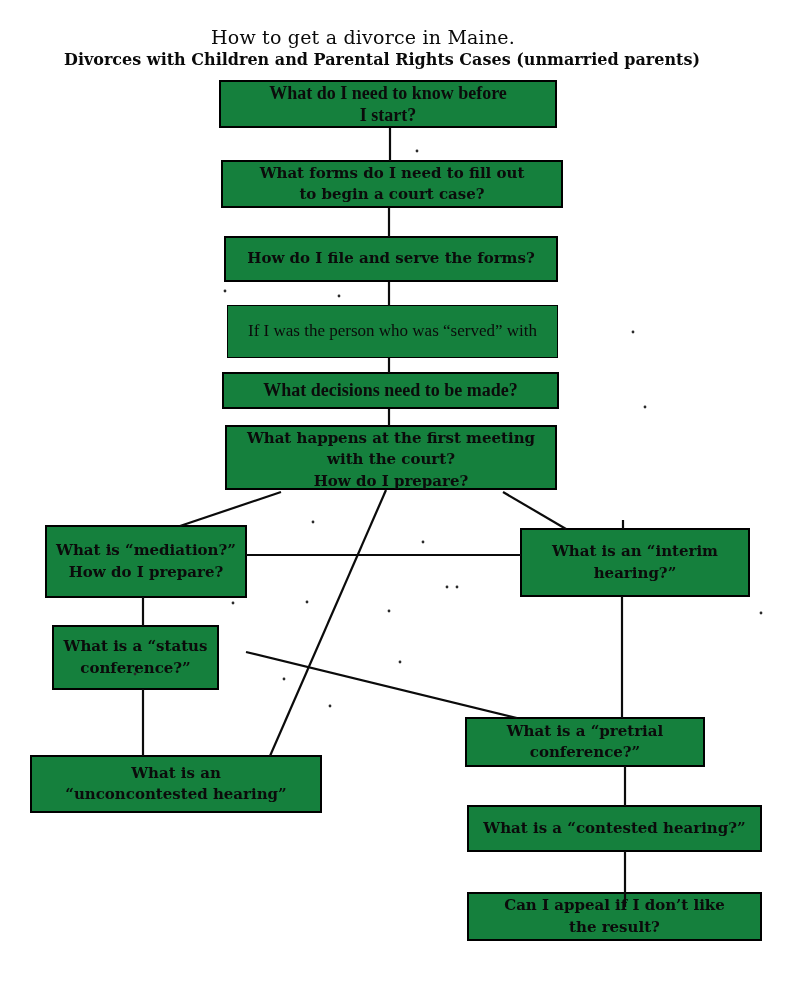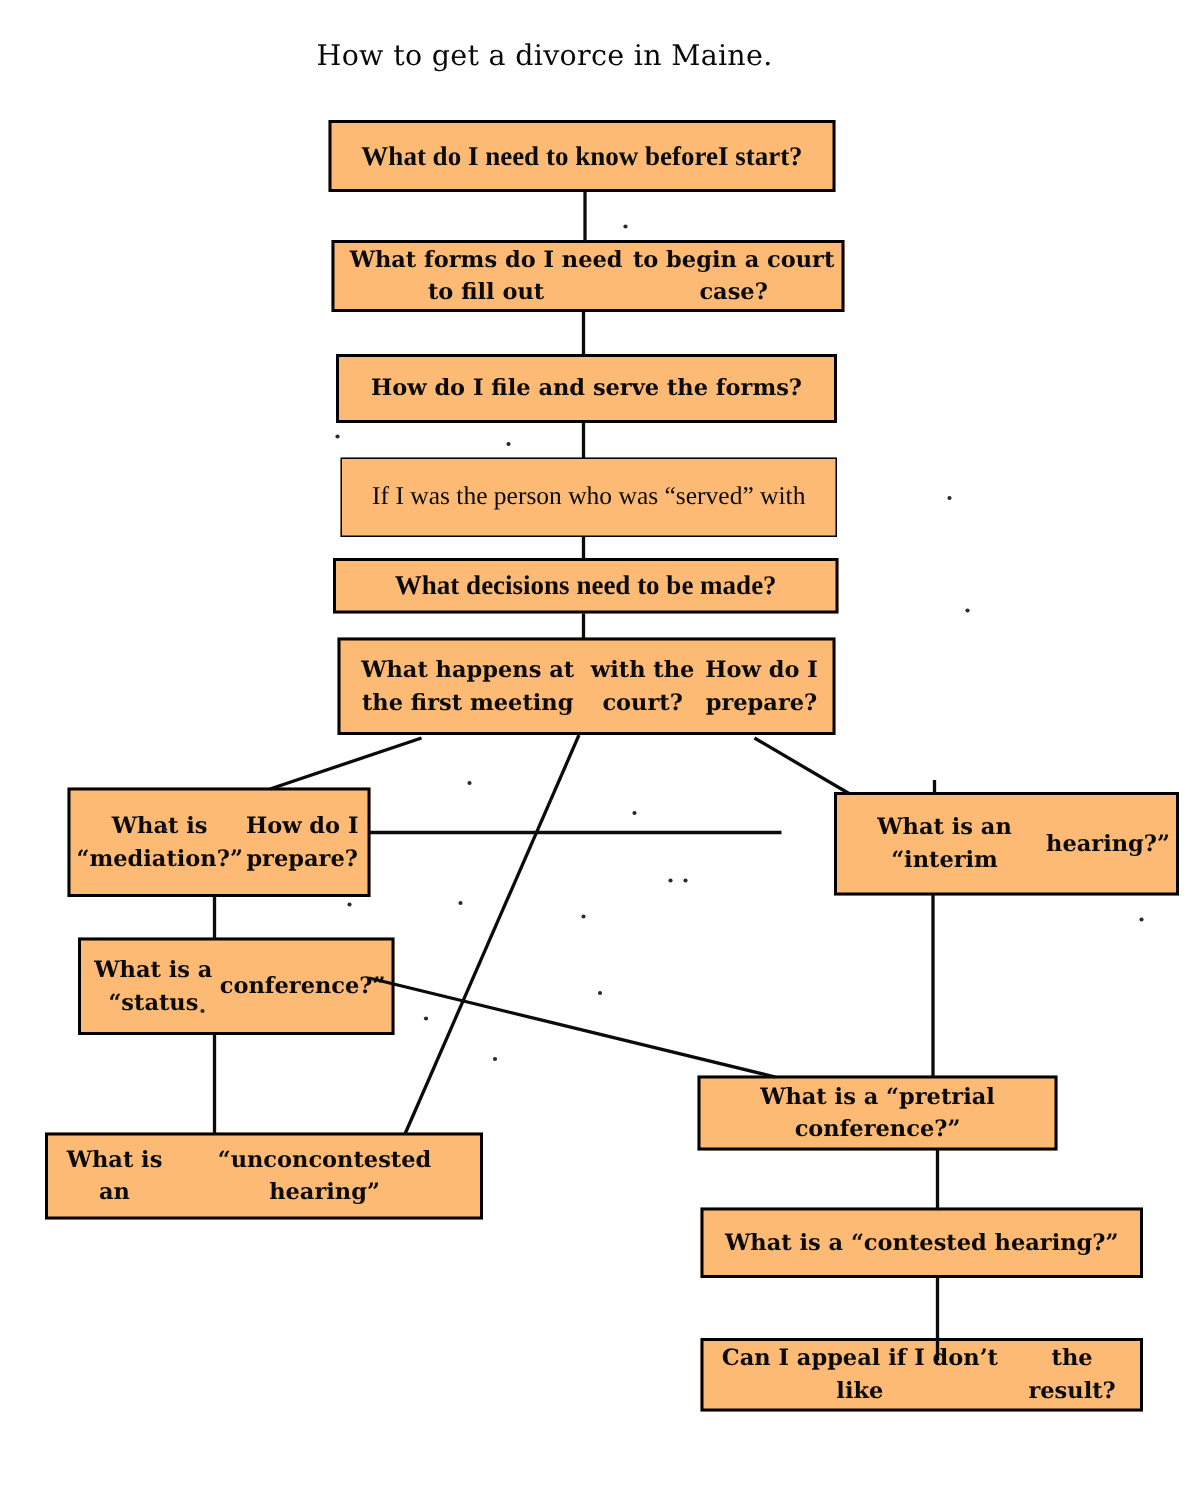--- a/index.html
+++ b/index.html
@@ -24,23 +24,23 @@
     position: absolute;
     top: 50px; left: 0; width: 764px;
     text-align: center;
     font: 700 16px/1.2 "DejaVu Serif", serif;
     color: #0a0a0a;
   }
   .node {
     position: absolute;
     box-sizing: border-box;
     border: 2px solid #000000;
-    background: #fdba74;
+    background: #15803d;
     display: flex;
-    flex-direction: row;
+    flex-direction: column;
     align-items: center;
     justify-content: center;
     text-align: center;
     padding: 1px 4px;
   }
   .node .ln { display: block; }
   .fa { font: 700 18px/1.25 "Liberation Serif", serif; }   
   .fb { font: 700 15px/1.42 "DejaVu Serif", serif; }       
   .fc { font: 400 17px/1.3 "Liberation Serif", serif; }    
   .thin { border-width: 1px; }
@@ -49,20 +49,21 @@
     left: 0; top: 0;
     width: 800px; height: 1000px;
     pointer-events: none;
   }
 </style>
 </head>
 <body>
 
 <div class="stage">
   <div class="title">How to get a divorce in Maine.</div>
+  <div class="subtitle">Divorces with Children and Parental Rights Cases (unmarried parents)</div>
   <div id="nodes">
       <div class="node fa" style="left: 219px; top: 80px; width: 338px; height: 48px; border-color: rgb(0, 0, 0);">
         <span class="ln">What do I need to know before</span>
         <span class="ln">I start?</span>
       </div>
       <div class="node fb" style="left: 221px; top: 160px; width: 342px; height: 48px; border-color: rgb(0, 0, 0);">
         <span class="ln">What forms do I need to fill out</span>
         <span class="ln">to begin a court case?</span>
       </div>
       <div class="node fb" style="left: 224px; top: 236px; width: 334px; height: 46px; border-color: rgb(0, 0, 0);">
@@ -76,25 +77,25 @@
       </div>
       <div class="node fb" style="left: 225px; top: 425px; width: 332px; height: 65px; border-color: rgb(0, 0, 0); justify-content: space-between;">
         <span class="ln">What happens at the first meeting</span>
         <span class="ln">with the court?</span>
         <span class="ln">How do I prepare?</span>
       </div>
       <div class="node fb" style="left: 45px; top: 525px; width: 202px; height: 73px; border-color: rgb(0, 0, 0);">
         <span class="ln">What is “mediation?”</span>
         <span class="ln">How do I prepare?</span>
       </div>
-      <div class="node fb" style="left: 520px; top: 528px; width: 230px; height: 69px; border-color: rgb(0, 0, 0); margin-left: 36px;">
+      <div class="node fb" style="left: 520px; top: 528px; width: 230px; height: 69px; border-color: rgb(0, 0, 0);">
         <span class="ln">What is an “interim</span>
         <span class="ln">hearing?”</span>
       </div>
-      <div class="node fb" style="left: 52px; top: 625px; width: 211px; height: 65px; border-color: rgb(0, 0, 0);">
+      <div class="node fb" style="left: 52px; top: 625px; width: 167px; height: 65px; border-color: rgb(0, 0, 0);">
         <span class="ln">What is a “status</span>
         <span class="ln">conference?”</span>
       </div>
       <div class="node fb" style="left: 30px; top: 755px; width: 292px; height: 58px; border-color: rgb(0, 0, 0);">
         <span class="ln">What is an</span>
         <span class="ln">“unconcontested hearing”</span>
       </div>
       <div class="node fb" style="left: 465px; top: 717px; width: 240px; height: 50px; border-color: rgb(0, 0, 0);">
         <span class="ln">What is a “pretrial conference?”</span>
       </div>

